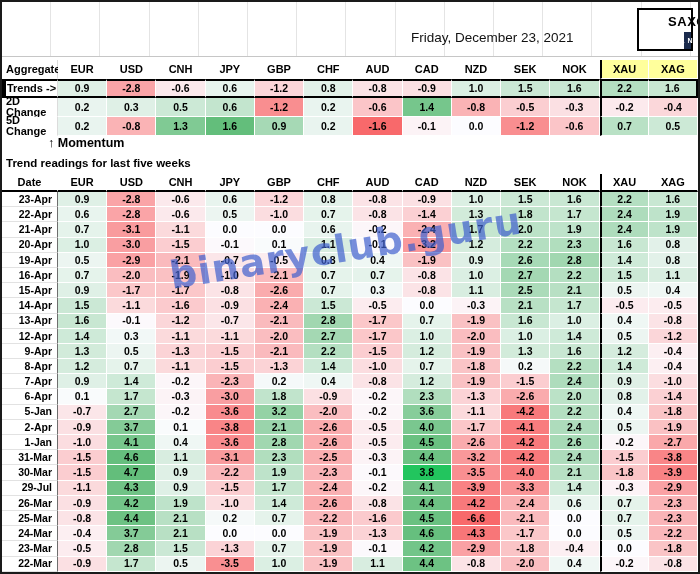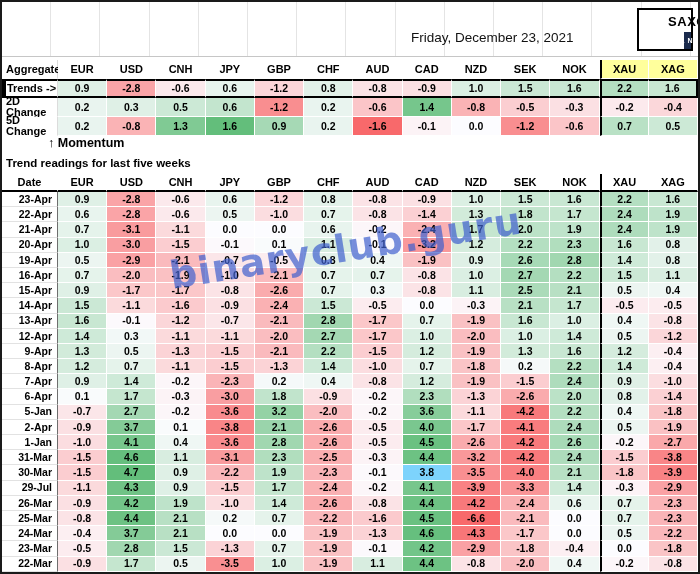--- a/index.html
+++ b/index.html
@@ -397,21 +397,21 @@
       <div class="cell xau-left" style="background: rgb(251, 205, 208);">-1.5</div>
       <div class="cell" style="background: rgb(249, 133, 135);">-3.8</div>
       <div class="cell date-cell">30-Mar</div>
       <div class="cell" style="background: rgb(251, 205, 208);">-1.5</div>
       <div class="cell" style="background: rgb(99, 190, 123);">4.7</div>
       <div class="cell" style="background: rgb(223, 240, 230);">0.9</div>
       <div class="cell" style="background: rgb(250, 183, 186);">-2.2</div>
       <div class="cell" style="background: rgb(190, 227, 202);">1.9</div>
       <div class="cell" style="background: rgb(250, 180, 183);">-2.3</div>
       <div class="cell" style="background: rgb(252, 249, 252);">-0.1</div>
-      <div class="cell" style="background: #7dd3fc;">3.8</div>
+      <div class="cell" style="background: #22c55e;">3.8</div>
       <div class="cell" style="background: rgb(249, 143, 145);">-3.5</div>
       <div class="cell" style="background: rgb(249, 127, 129);">-4.0</div>
       <div class="cell" style="background: rgb(184, 224, 196);">2.1</div>
       <div class="cell xau-left" style="background: rgb(250, 196, 198);">-1.8</div>
       <div class="cell" style="background: rgb(249, 130, 132);">-3.9</div>
       <div class="cell date-cell">29-Jul</div>
       <div class="cell" style="background: rgb(251, 218, 220);">-1.1</div>
       <div class="cell" style="background: rgb(112, 195, 134);">4.3</div>
       <div class="cell" style="background: rgb(223, 240, 230);">0.9</div>
       <div class="cell" style="background: rgb(251, 205, 208);">-1.5</div>

